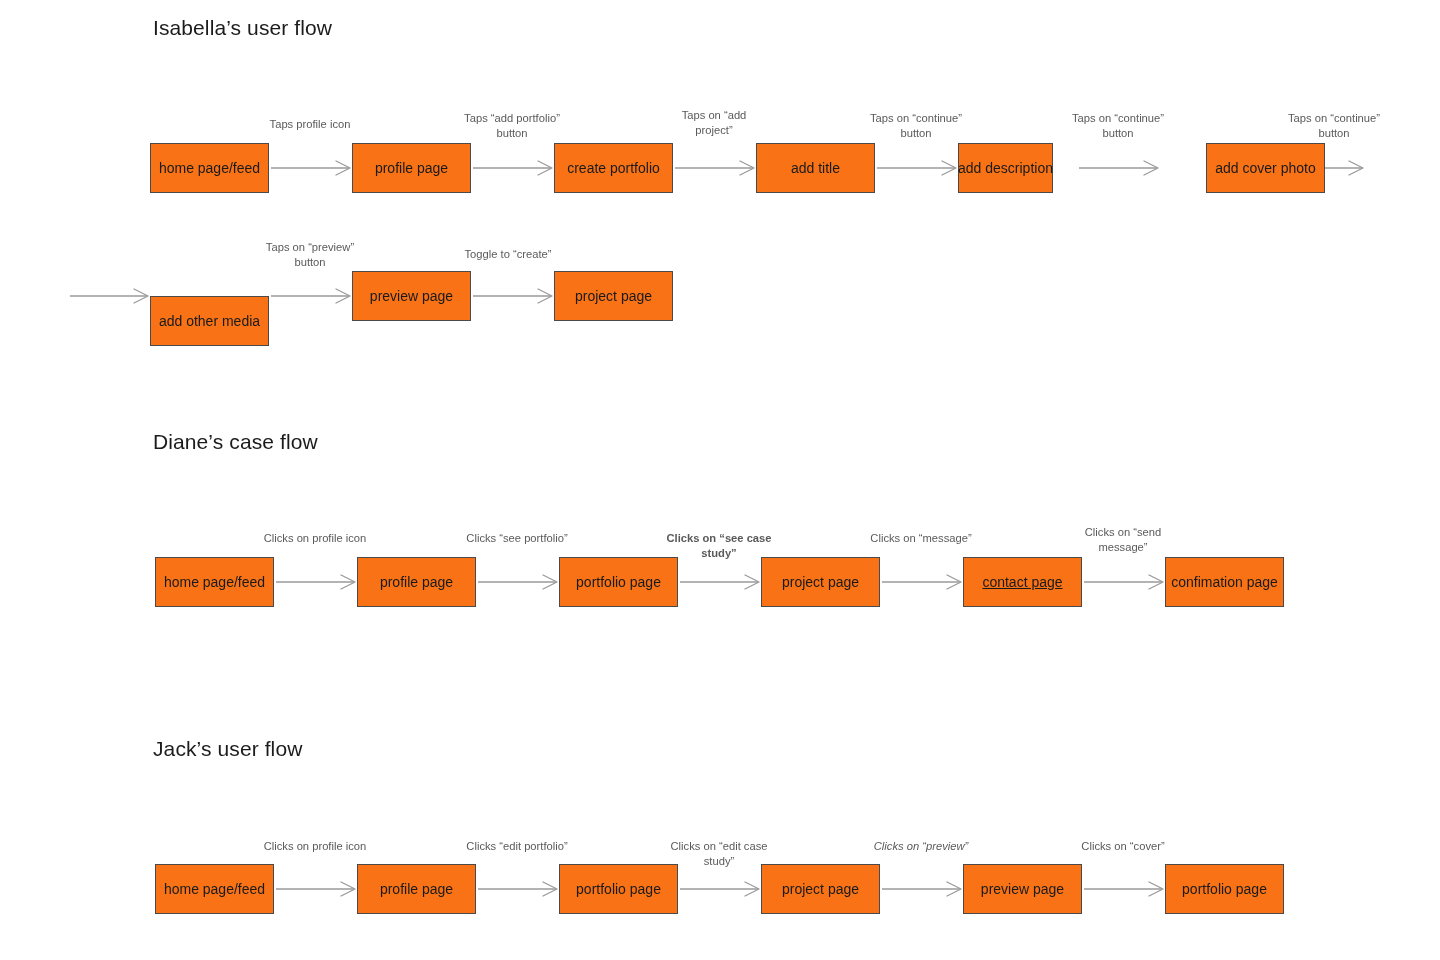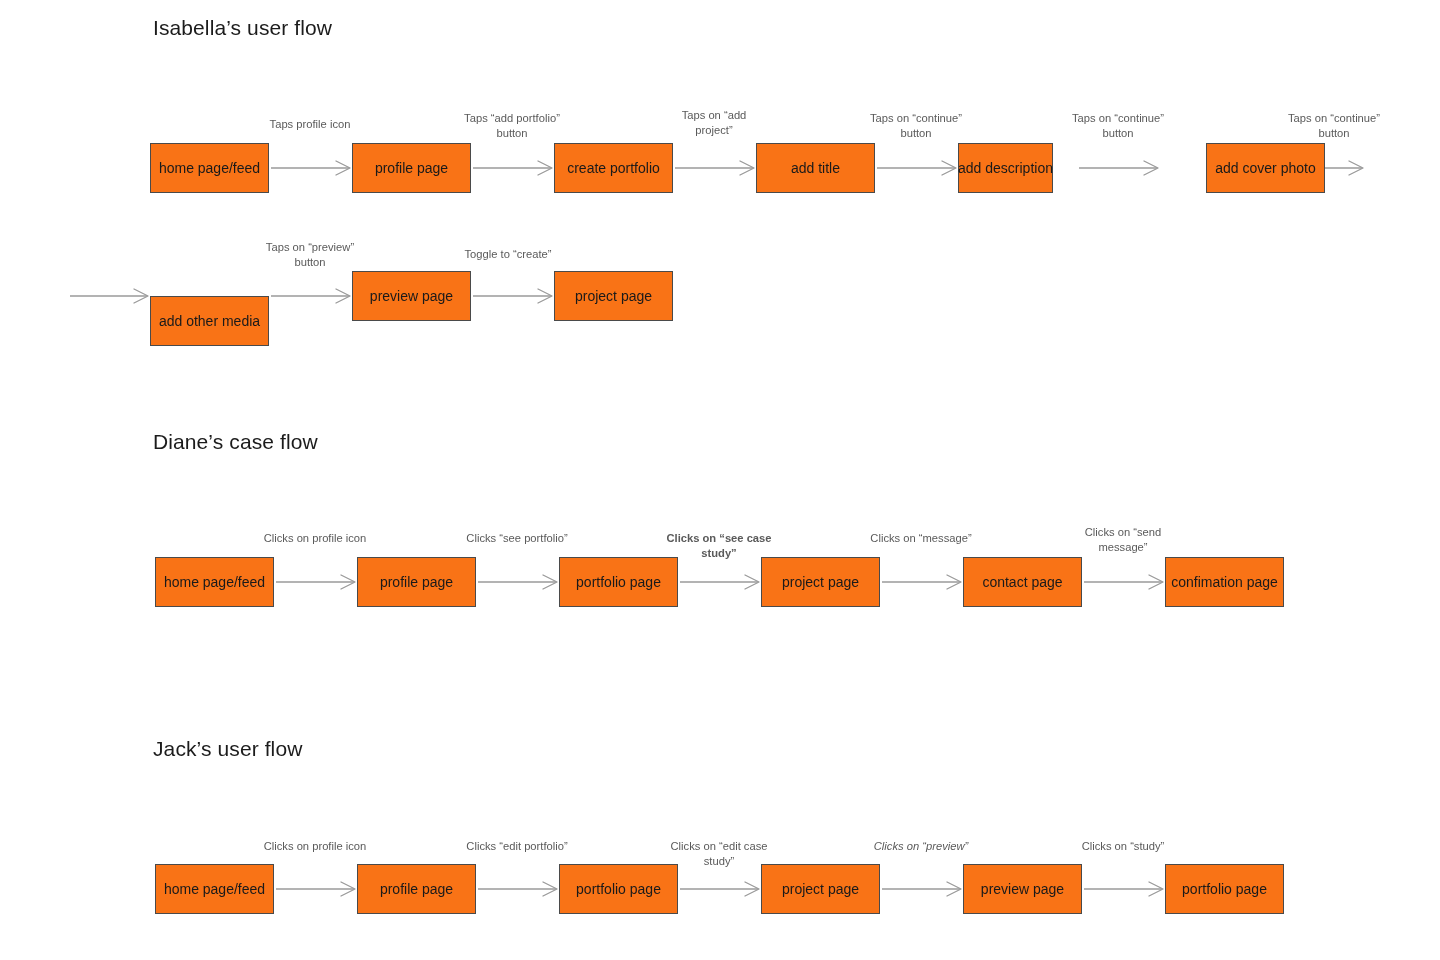--- a/index.html
+++ b/index.html
@@ -178,36 +178,36 @@
       <div class="node" style="left: 352px; top: 271px; width: 119px; height: 50px;">preview page</div>
       <div class="node" style="left: 554px; top: 271px; width: 119px; height: 50px;">project page</div>
       <div class="edge-label" style="left: 200px; top: 240px; width: 220px;">Taps on “preview”
 button</div>
       <div class="edge-label" style="left: 398px; top: 247px; width: 220px;">Toggle to “create”</div>
       <div class="flow-title" style="left: 153px; top: 430px;">Diane’s case flow</div>
       <div class="node" style="left: 155px; top: 557px; width: 119px; height: 50px;">home page/feed</div>
       <div class="node" style="left: 357px; top: 557px; width: 119px; height: 50px;">profile page</div>
       <div class="node" style="left: 559px; top: 557px; width: 119px; height: 50px;">portfolio page</div>
       <div class="node" style="left: 761px; top: 557px; width: 119px; height: 50px;">project page</div>
-      <div class="node" style="left: 963px; top: 557px; width: 119px; height: 50px;">contact page</div>
+      <div class="node" style="left: 963px; top: 557px; width: 119px; height: 50px; text-decoration: underline;">contact page</div>
       <div class="node" style="left: 1165px; top: 557px; width: 119px; height: 50px;">confimation page</div>
       <div class="edge-label" style="left: 205px; top: 531px; width: 220px;">Clicks on profile icon</div>
       <div class="edge-label" style="left: 407px; top: 531px; width: 220px;">Clicks “see portfolio”</div>
       <div class="edge-label" style="left: 609px; top: 531px; width: 220px; font-weight: bold;">Clicks on “see case
 study”</div>
       <div class="edge-label" style="left: 811px; top: 531px; width: 220px;">Clicks on “message”</div>
       <div class="edge-label" style="left: 1013px; top: 525px; width: 220px;">Clicks on “send
 message”</div>
       <div class="flow-title" style="left: 153px; top: 737px;">Jack’s user flow</div>
       <div class="node" style="left: 155px; top: 864px; width: 119px; height: 50px;">home page/feed</div>
       <div class="node" style="left: 357px; top: 864px; width: 119px; height: 50px;">profile page</div>
       <div class="node" style="left: 559px; top: 864px; width: 119px; height: 50px;">portfolio page</div>
       <div class="node" style="left: 761px; top: 864px; width: 119px; height: 50px;">project page</div>
       <div class="node" style="left: 963px; top: 864px; width: 119px; height: 50px;">preview page</div>
       <div class="node" style="left: 1165px; top: 864px; width: 119px; height: 50px;">portfolio page</div>
       <div class="edge-label" style="left: 205px; top: 839px; width: 220px;">Clicks on profile icon</div>
       <div class="edge-label" style="left: 407px; top: 839px; width: 220px;">Clicks “edit portfolio”</div>
       <div class="edge-label" style="left: 609px; top: 839px; width: 220px;">Clicks on “edit case
 study”</div>
       <div class="edge-label" style="left: 811px; top: 839px; width: 220px; font-style: italic;">Clicks on “preview”</div>
-      <div class="edge-label" style="left: 1013px; top: 839px; width: 220px;">Clicks on “study”</div>
+      <div class="edge-label" style="left: 1013px; top: 839px; width: 220px;">Clicks on “cover”</div>
     </div>
 </div>
 
 </body></html>

